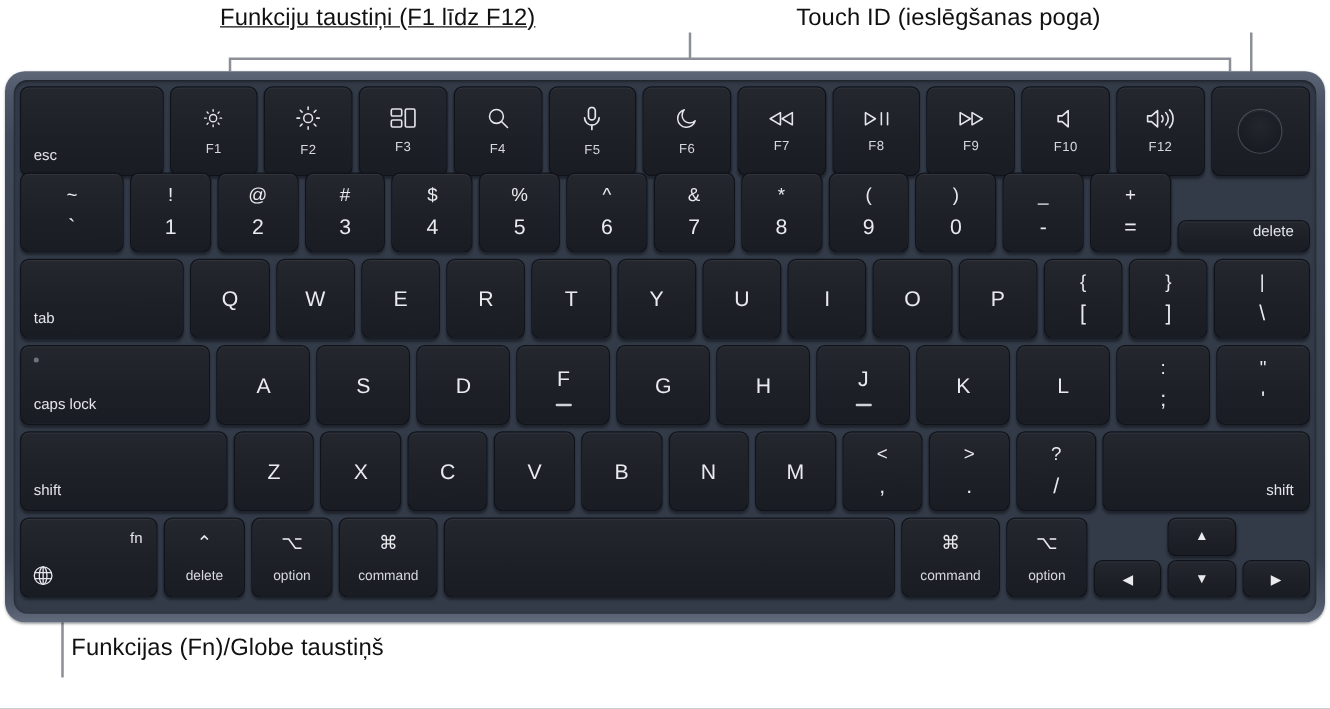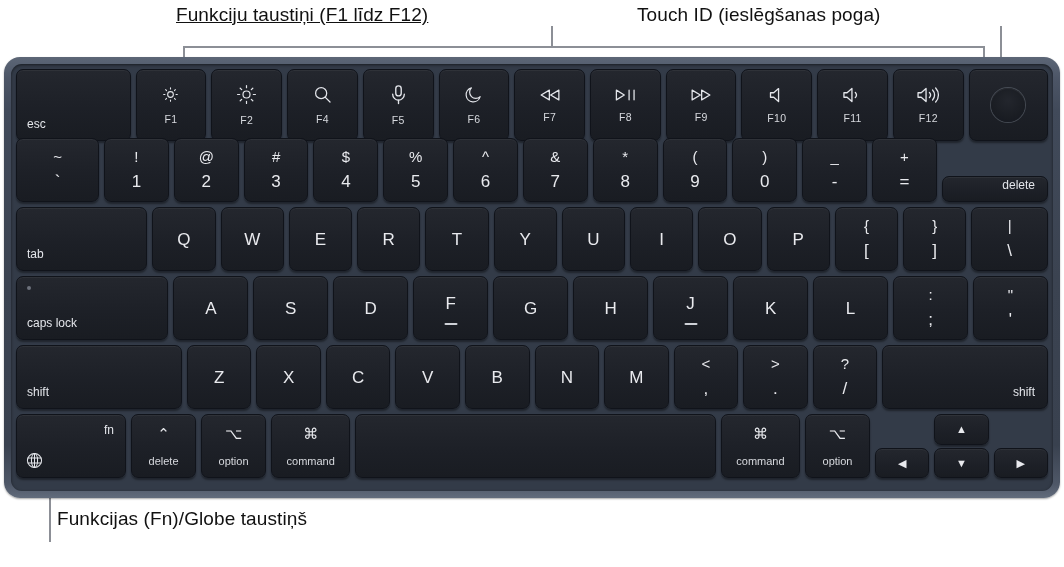--- a/index.html
+++ b/index.html
@@ -196,20 +196,30 @@
       <div class="key w-f k-fnicon">
         <span>
           <svg width="21" height="21" viewBox="0 0 24 24" fill="none" stroke="#e3e5ea" stroke-width="1.4" stroke-linecap="round">
             <circle cx="12" cy="12" r="4"></circle>
             <path d="M12 1.8v2.4M12 19.8v2.4M1.8 12h2.4M19.8 12h2.4M4.8 4.8l1.7 1.7M17.5 17.5l1.7 1.7M19.2 4.8L17.5 6.5M6.5 17.5L4.8 19.2"></path>
           </svg>
         </span>
         <span class="fnlabel">F2</span>
       </div>
 
+      <div class="key w-f k-fnicon">
+        <span>
+          <svg width="21" height="17" viewBox="0 0 24 19" fill="none" stroke="#e3e5ea" stroke-width="1.5">
+            <rect x="1.2" y="1.2" width="9.5" height="6.4" rx="1.3"></rect>
+            <rect x="1.2" y="11.2" width="9.5" height="6.4" rx="1.3"></rect>
+            <rect x="14" y="1.2" width="8.8" height="16.4" rx="1.3"></rect>
+          </svg>
+        </span>
+        <span class="fnlabel">F3</span>
+      </div>
 
       <div class="key w-f k-fnicon">
         <span>
           <svg width="19" height="19" viewBox="0 0 24 24" fill="none" stroke="#e3e5ea" stroke-width="1.6" stroke-linecap="round">
             <circle cx="10.3" cy="10.3" r="7"></circle>
             <path d="M15.6 15.6L21.5 21.5"></path>
           </svg>
         </span>
         <span class="fnlabel">F4</span>
       </div>
@@ -266,29 +276,20 @@
 
       <div class="key w-f k-fnicon">
         <span>
           <svg width="15" height="16" viewBox="0 0 16 17" fill="none" stroke="#e3e5ea" stroke-width="1.4" stroke-linejoin="round">
             <path d="M10.2 1.6L5 6.1H1.6v4.8H5l5.2 4.5z"></path>
           </svg>
         </span>
         <span class="fnlabel">F10</span>
       </div>
 
-      <div class="key w-f k-fnicon">
-        <span>
-          <svg width="19" height="16" viewBox="0 0 20 17" fill="none" stroke="#e3e5ea" stroke-width="1.4" stroke-linejoin="round" stroke-linecap="round">
-            <path d="M9.4 1.6L4.2 6.1H0.9v4.8h3.3l5.2 4.5z"></path>
-            <path d="M13 5.8a4 4 0 0 1 0 5.4"></path>
-          </svg>
-        </span>
-        <span class="fnlabel">F11</span>
-      </div>
 
       <div class="key w-f k-fnicon">
         <span>
           <svg width="23" height="16" viewBox="0 0 24 17" fill="none" stroke="#e3e5ea" stroke-width="1.4" stroke-linejoin="round" stroke-linecap="round">
             <path d="M9.4 1.6L4.2 6.1H0.9v4.8h3.3l5.2 4.5z"></path>
             <path d="M13 5.8a4 4 0 0 1 0 5.4"></path>
             <path d="M16.3 3.2a7.6 7.6 0 0 1 0 10.6"></path>
             <path d="M19.6 1a11 11 0 0 1 0 15"></path>
           </svg>
         </span>

